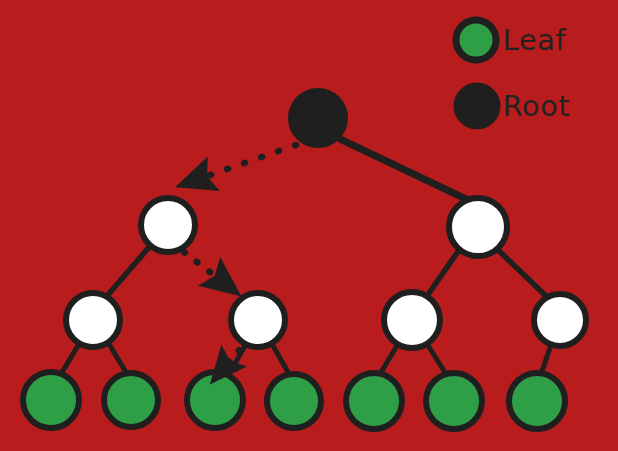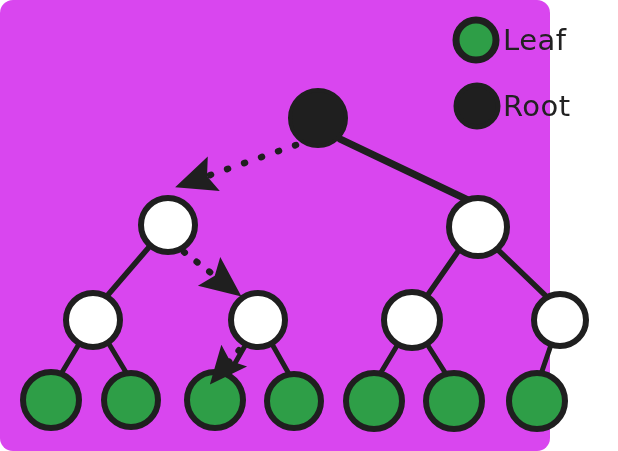--- a/index.html
+++ b/index.html
@@ -8,24 +8,23 @@
     background: #ffffff;
   }
   body {
     width: 618px;
     height: 451px;
     font-family: "DejaVu Sans", sans-serif;
     overflow: hidden;
   }
   #figure {
     position: relative;
-    width: 550px;
+    width: 618px;
     height: 451px;
-    background: #d946ef;
-    border-radius: 13px;
+    background: #b91c1c;
   }
   svg#tree-canvas {
     position: absolute;
     top: 0;
     left: 0;
     width: 618px;
     height: 451px;
   }
   .legend-label {
     font-family: "DejaVu Sans", sans-serif;

